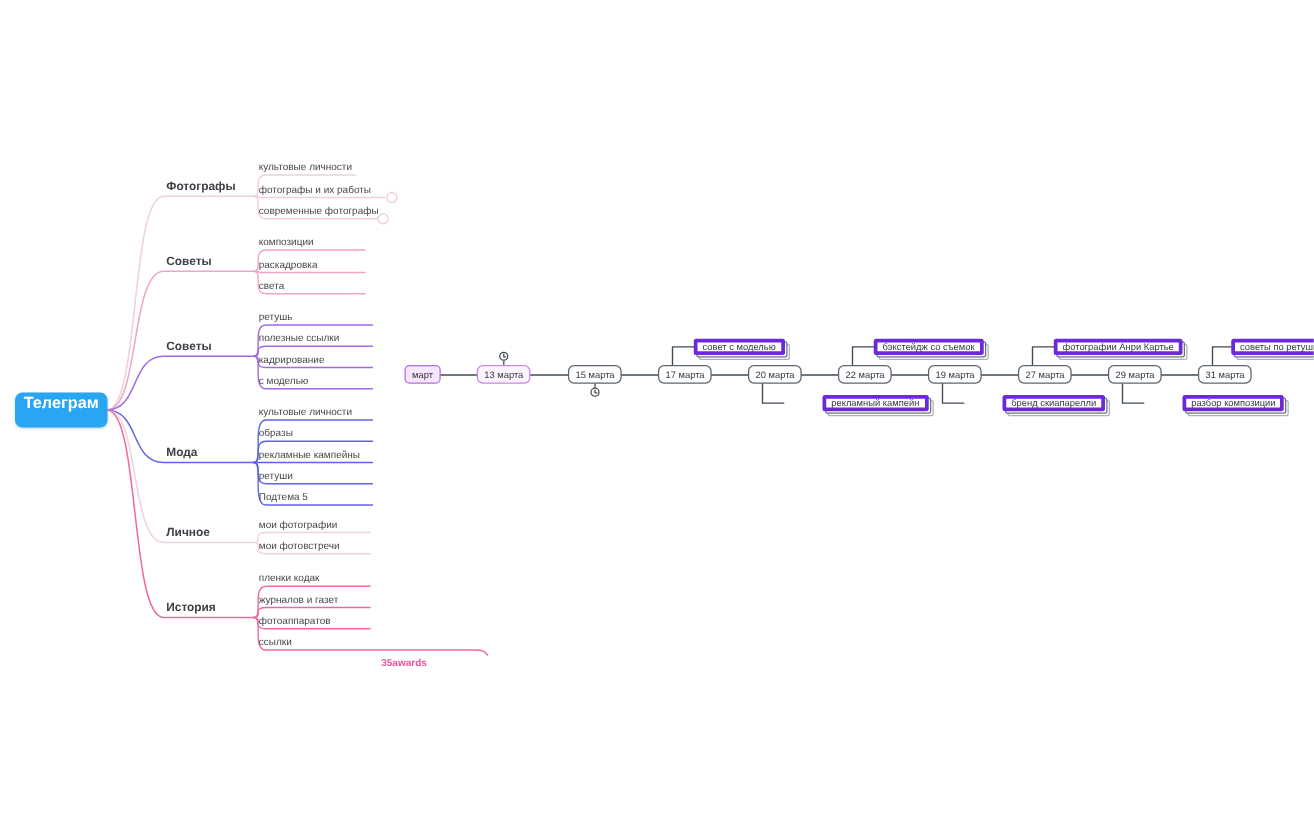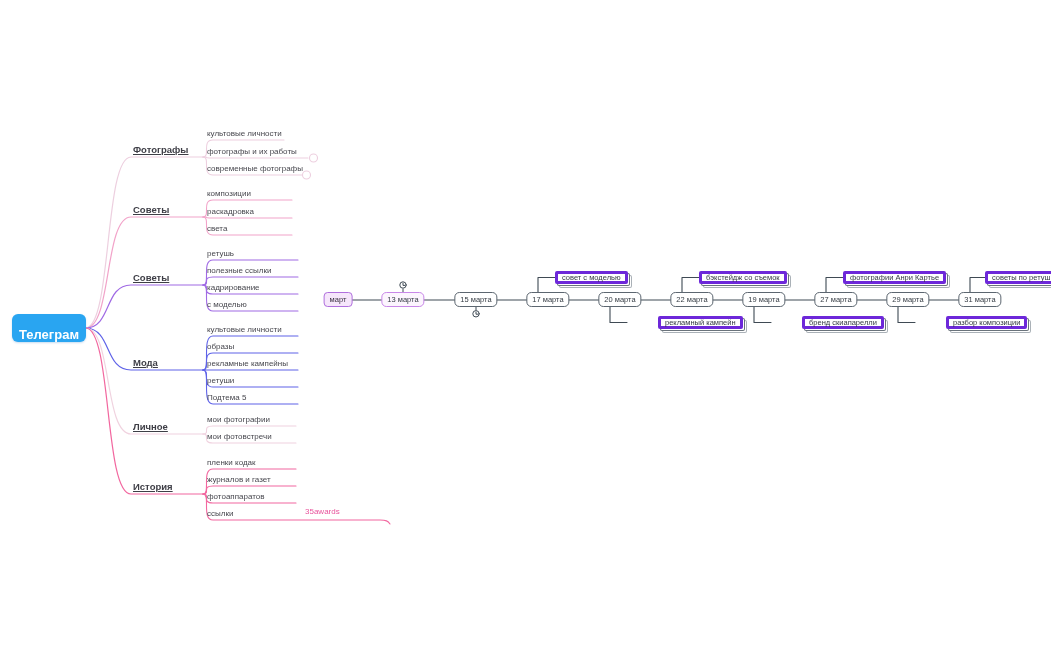--- a/index.html
+++ b/index.html
@@ -6,33 +6,33 @@
   body{
     width:1051px;height:650px;position:relative;overflow:hidden;
     background:#ffffff;font-family:"Liberation Sans",sans-serif;
     -webkit-font-smoothing:antialiased;
   }
   .stage{position:absolute;inset:0;}
   svg.lines{position:absolute;left:0;top:0;z-index:0;}
   .root-node{
     position:absolute;left:12px;top:314px;width:74px;height:28px;z-index:2;
     background:#29a5f1;border-radius:6px;color:#ffffff;font-weight:700;font-size:13px;
-    display:flex;align-items:flex-end;justify-content:center;cursor:pointer;
+    display:flex;align-items:flex-start;justify-content:center;cursor:pointer;
     box-shadow:0 1px 2px rgba(40,120,200,.25);
   }
   .main-topic{
     position:absolute;left:133px;z-index:2;font-weight:700;font-size:9.5px;color:#3e3e46;
-    white-space:nowrap;cursor:pointer;text-decoration:underline;
+    white-space:nowrap;cursor:pointer;
   }
   .child-item{
     position:absolute;left:207px;z-index:2;font-size:8px;color:#47474e;
     white-space:nowrap;cursor:pointer;
   }
   .award{
-    position:absolute;left:305px;top:507px;z-index:2;font-size:8px;font-weight:400;color:#e8539c;
+    position:absolute;left:305px;top:526px;z-index:2;font-size:8px;font-weight:700;color:#e8539c;
     white-space:nowrap;cursor:pointer;
   }
   .tl-node{
     position:absolute;top:292px;height:15px;z-index:2;box-sizing:border-box;
     transform:translateX(-50%);
     border:1px solid #5c6670;border-radius:5px;background:#ffffff;
     font-size:7.5px;color:#333a42;display:flex;align-items:center;justify-content:center;
     padding:0 5px;white-space:nowrap;cursor:pointer;
   }
   .tl-node.month{border-color:#b06fdd;background:#f6e6fb;border-radius:4px;color:#3a3140;}

